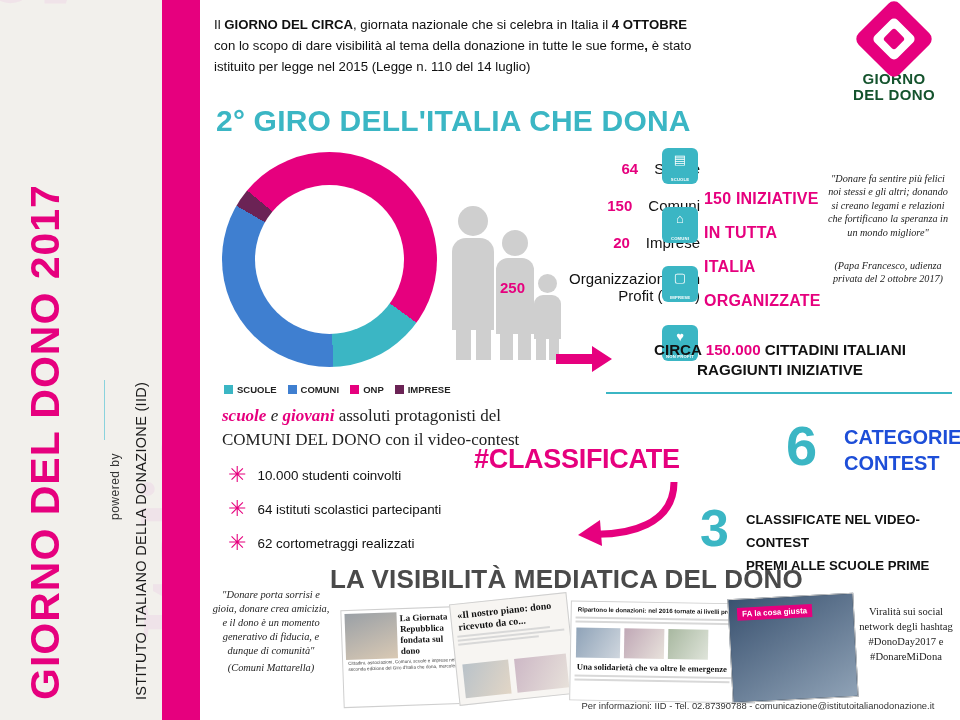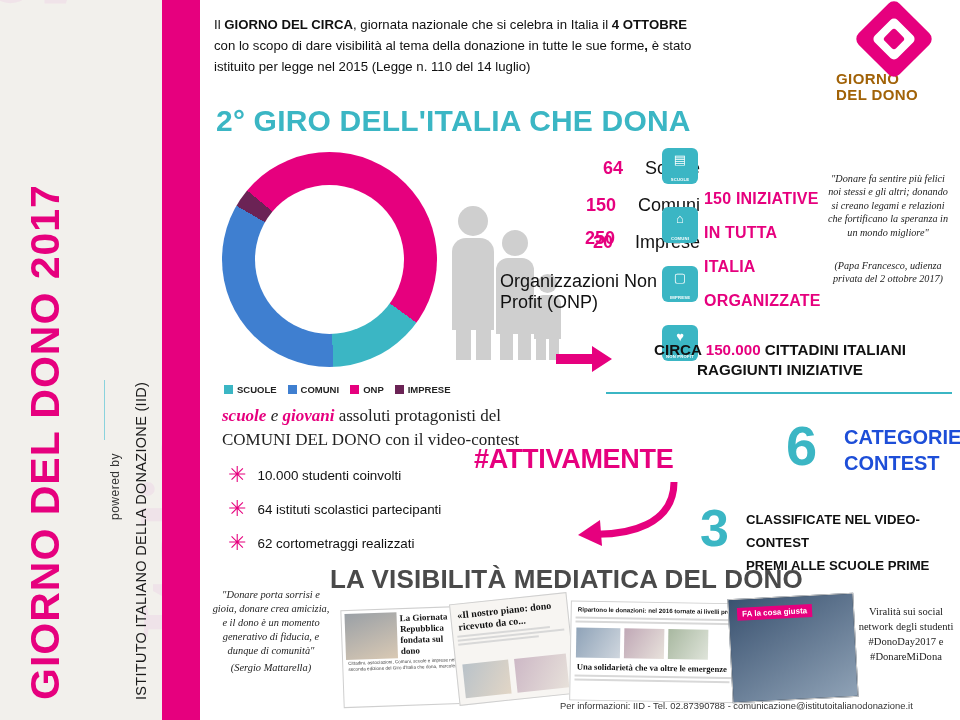--- a/index.html
+++ b/index.html
@@ -83,21 +83,21 @@
   .logo-iid .donare { font-size: 7.4px; font-weight: bold; color: #6d6d6d; letter-spacing: .7px; margin-top: 2px;}
   .logo-iid .rule { width: 104px; height:1px; background:#c9a227; margin: 3px auto; }
 
   .logo-gdd { position: absolute; left: 136px; top: 2px; width: 116px; height: 100px; }
   .gdd-mark {
     width: 58px; height: 58px; margin: 0 auto 3px; position: relative;
   }
   .gdd-mark .d1 { position:absolute; inset:0; background:#e6007e; transform: rotate(45deg); border-radius: 8px; }
   .gdd-mark .d2 { position:absolute; left:13px; top:13px; width:32px; height:32px; background:#fff; transform: rotate(45deg); border-radius: 5px;}
   .gdd-mark .d3 { position:absolute; left:21px; top:21px; width:16px; height:16px; background:#e6007e; transform: rotate(45deg); border-radius: 3px;}
-  .gdd-text { font-weight:bold; color:#a16207; font-size:15px; line-height:16px; letter-spacing:.4px;}
+  .gdd-text { text-align:center; font-weight:bold; color:#14532d; font-size:15px; line-height:16px; letter-spacing:.4px;}
 
   .hashtag-bar {
     position: absolute; left: 700px; top: 124px; width: 252px; height: 22px;
     background: #e6007e; color: #fff; font-weight: bold; font-size: 13.5px;
     display: flex; align-items: center; justify-content: center; letter-spacing: .5px;
   }
 
   
   .sec-title {
     position: absolute; left: 216px; top: 104px;
@@ -125,24 +125,24 @@
     position: absolute; left: 224px; top: 384px; display: flex; gap: 11px;
     font-size: 9.5px; font-weight: bold; color: #222; align-items:center;
   }
   .legend .it { display:flex; align-items:center; gap:4px;}
   .legend .sw { width: 9px; height: 9px; display:inline-block; }
 
   
   .stats { position: absolute; left: 500px; top: 150px; width: 200px; }
   .stat-row {
     display: flex; justify-content: flex-end; align-items: center;
-    font-size: 18px; color: #111; height: 37px; gap: 22px;
+    font-size: 15px; color: #111; height: 37px; gap: 16px;
   }
   .stat-row .num { font-weight: bold; color: #e6007e; }
-  .stat-row.multiline { height: 52px; text-align: left; flex-direction: column; }
+  .stat-row.multiline { height: 52px; text-align: right; }
 
   .icon-col { position: absolute; left: 662px; top: 148px; width: 36px; }
   .ibox {
     width: 36px; height: 36px; border-radius: 6px; background: #3bb6c4;
     color: #fff; margin-bottom: 23px; position: relative;
     display:flex; flex-direction:column; align-items:center; justify-content:flex-end;
     padding-bottom: 2px;
   }
   .ibox .glyph { position:absolute; top:5px; left:0; right:0; text-align:center; font-size: 13px; line-height:13px;}
   .ibox .cap { font-size: 4.2px; font-weight: bold; letter-spacing: .2px; }
@@ -221,21 +221,21 @@
   .clip .hdr { font-family: "Liberation Serif", serif; font-weight: bold; }
   .clip .ln { background: #d8d8d8; height: 2px; margin: 2px 4px; }
 
   .social {
     position: absolute; left: 856px; top: 604px; width: 100px;
     font-family: "Liberation Serif", serif; font-size: 10.6px; line-height: 15px;
     color: #222; text-align: center;
   }
   .footer {
     position: absolute; left: 560px; top: 700px; width: 396px;
-    font-size: 9.4px; color: #333; 
+    font-size: 9.4px; color: #333; text-align: center;
   }
 </style>
 </head>
 <body>
 
 <div id="page">
 
   <div class="left-band">
     <div class="ghost">Solidale</div>
     <div class="ghost2">Italia</div>
@@ -386,21 +386,21 @@
     <div class="bullet">
         <span class="aster">✳</span>
         <span>64 istituti scolastici partecipanti</span>
       </div>
     <div class="bullet">
         <span class="aster">✳</span>
         <span>62 cortometraggi realizzati</span>
       </div>
   </div>
 
-  <div class="big-hash">#ATTIVAMENTE</div>
+  <div class="big-hash">#CLASSIFICATE</div>
   <div class="curve-arrow">
     <svg width="120" height="70" viewBox="0 0 120 70">
       <path d="M108 4 C108 46 64 58 22 56" stroke="#e6007e" stroke-width="7" fill="none"></path>
       <path d="M34 42 L12 57 L36 68 Z" fill="#e6007e"></path>
     </svg>
   </div>
 
   <div class="six">6</div>
   <div class="six-lab">
     <div>CATEGORIE</div>
@@ -410,21 +410,21 @@
   <div class="three">3</div>
   <div class="three-lab">
     <div>CLASSIFICATE NEL VIDEO-CONTEST</div>
     <div>PREMI ALLE SCUOLE PRIME</div>
   </div>
 
   <div class="visib">LA VISIBILITÀ MEDIATICA DEL DONO</div>
 
   <div class="matt">
     <div>"Donare porta sorrisi e gioia, donare crea amicizia, e il dono è un momento generativo di fiducia, e dunque di comunità"</div>
-    <div style="margin-top:3px">(Sergio Mattarella)</div>
+    <div style="margin-top:3px">(Comuni Mattarella)</div>
   </div>
 
   <div class="clips">
 
     <div class="clip" style="left:8px; top:14px; width:124px; height:98px; transform: rotate(-2deg);">
       <div style="display:flex; height:48px;">
         <div style="width:52px;height:46px;margin:3px;background:linear-gradient(160deg,#9aa0a6,#d9c9b4);"></div>
         <div style="flex:1;padding:4px 4px 0 0;">
           <div class="hdr" style="font-size:9px;line-height:11px;color:#111">La Giornata Repubblica fondata sul dono</div>
         </div>
@@ -455,17 +455,17 @@
       <div class="ln" style="width:90%"></div>
         <div class="ln" style="width:84%"></div>
     </div>
 
     <div class="clip" style="left:396px; top:2px; width:126px; height:104px; transform: rotate(-3deg); background:#2b3f55;">
       <div style="position:absolute;inset:0;background:linear-gradient(150deg,#3a5270,#8fa2b6);"></div>
       <div style="position:absolute;left:8px;top:8px;padding:2px 5px;background:#e6007e;color:#fff;font-size:8px;font-weight:bold">FA la cosa giusta</div>
     </div>
   </div>
 
-  <div class="social">Viralità sui social network degli studenti #DonoDay2017 e #DonareMiDona</div>
+  <div class="social">Viralità sui social network degli hashtag #DonoDay2017 e #DonareMiDona</div>
 
   <div class="footer">Per informazioni: IID - Tel. 02.87390788 - comunicazione@istitutoitalianodonazione.it</div>
 
 </div>
 
 </body></html>

